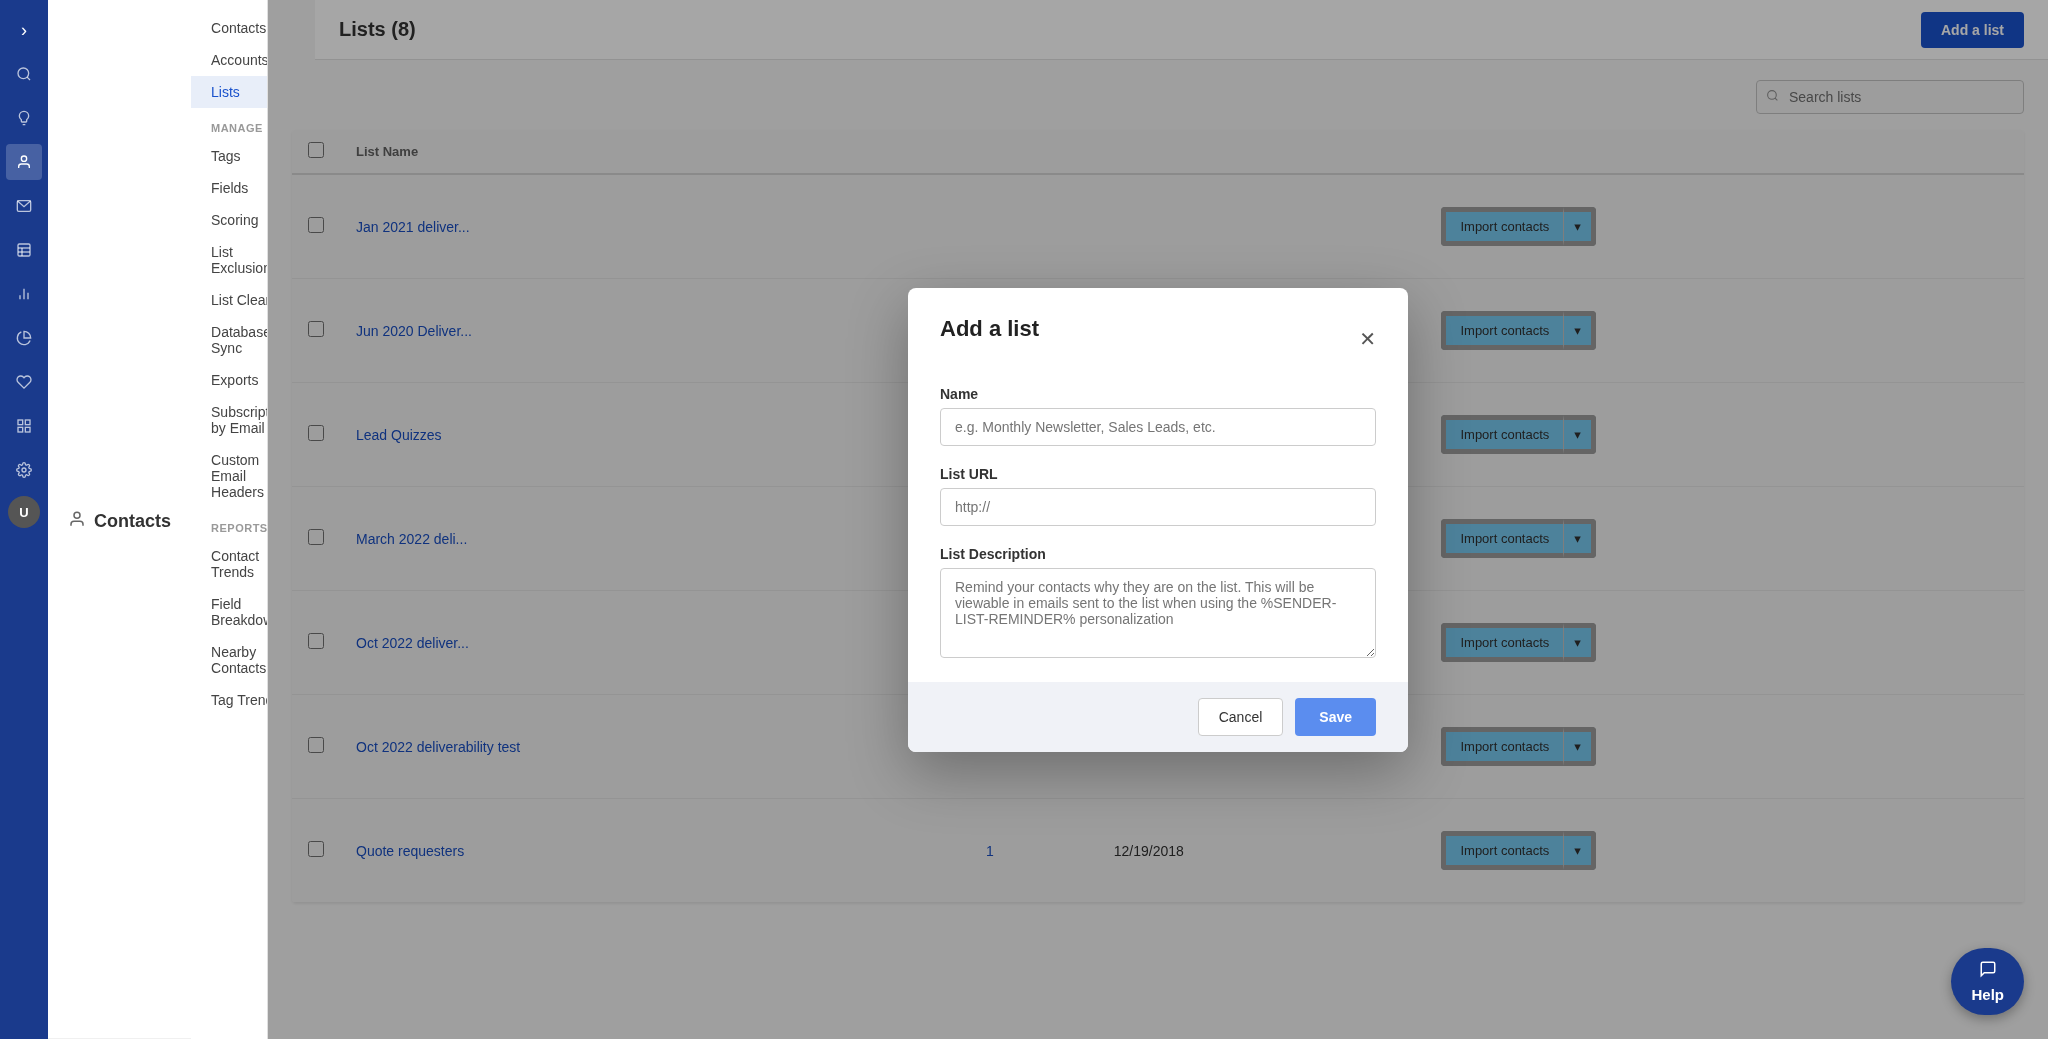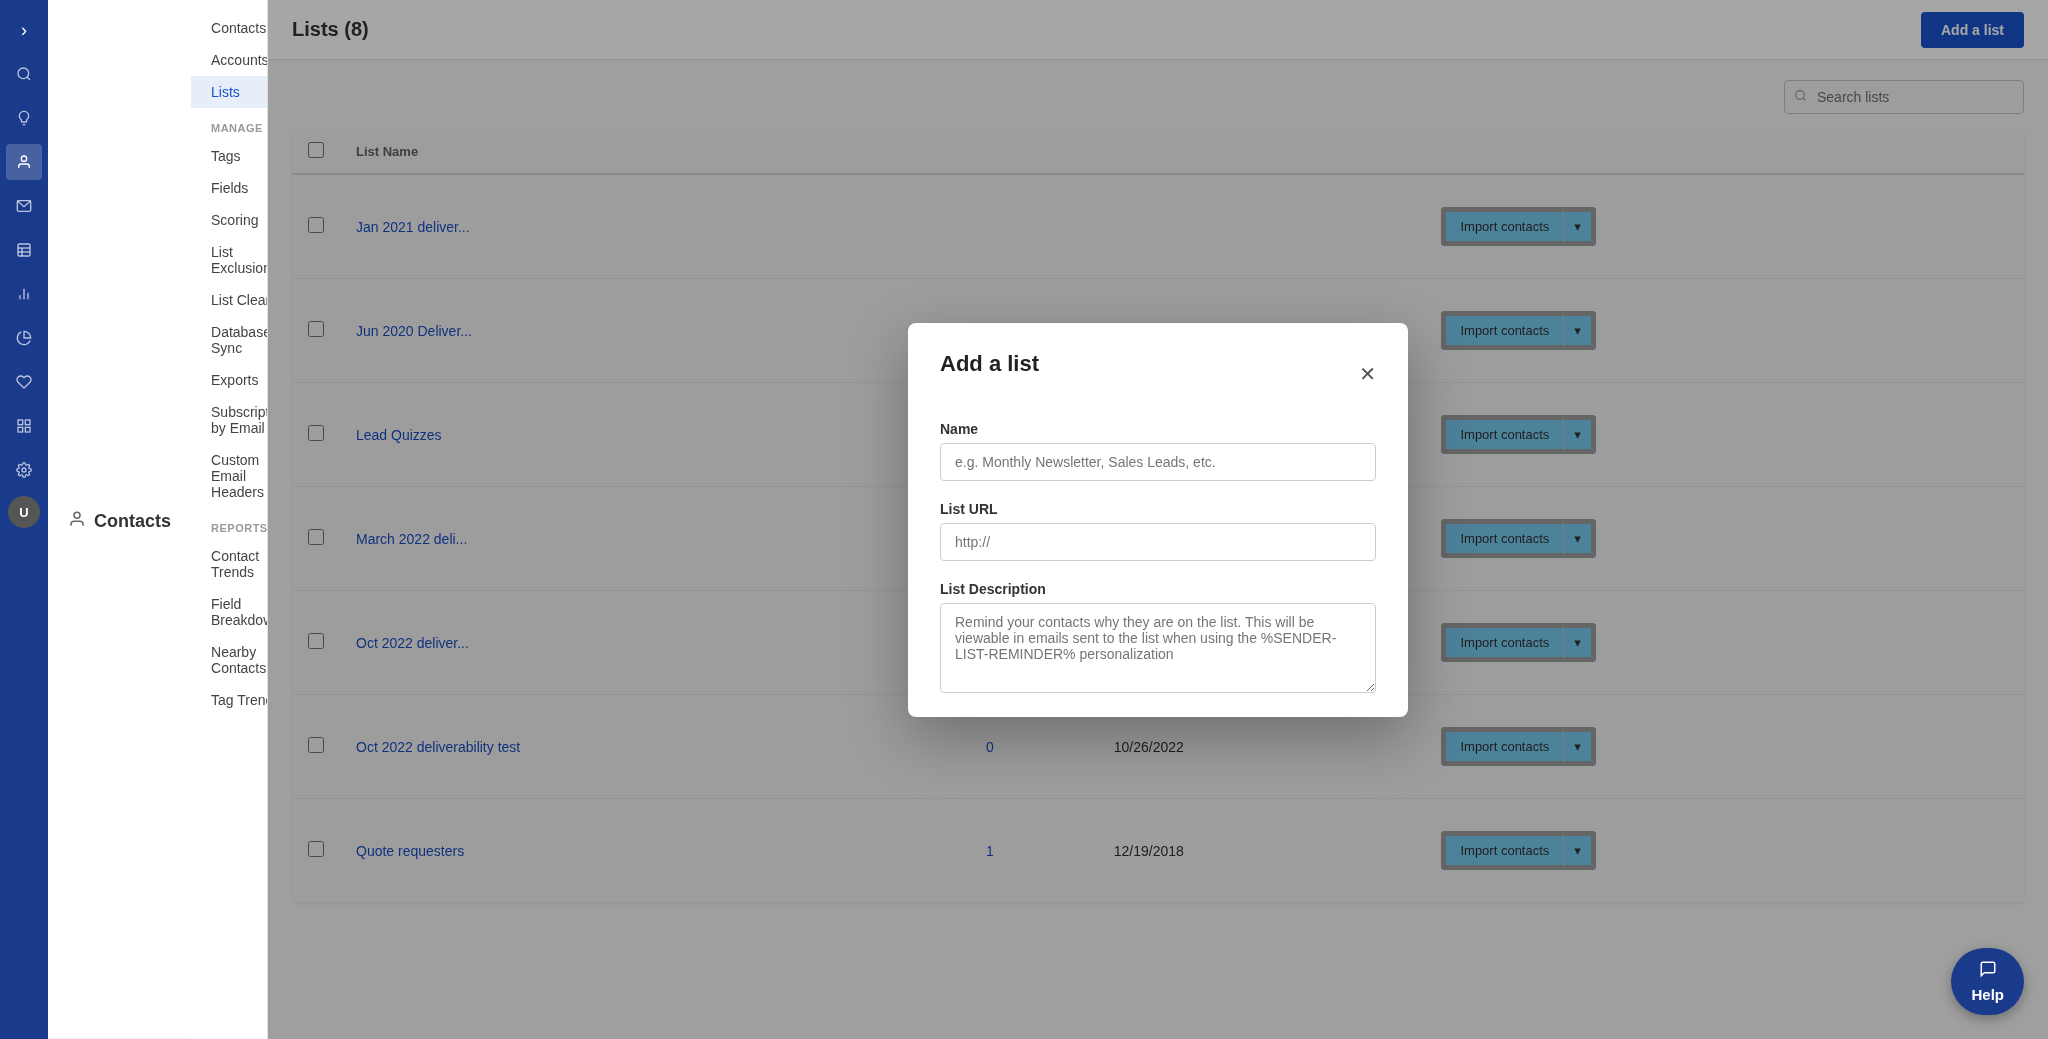--- a/index.html
+++ b/index.html
@@ -78,20 +78,21 @@
       position: relative;
     }
     .main-header {
       background: #fff;
       border-bottom: 1px solid #e0e0e0;
       padding: 0 24px;
       height: 60px;
       display: flex;
       align-items: center;
       justify-content: space-between;
+      margin-left: 47px;
     }
     .main-header .title {
       font-size: 20px;
       font-weight: 600;
       color: #333;
     }
     .add-list-btn {
       background: #1a52cc;
       color: #fff;
       border: none;
@@ -110,21 +111,21 @@
     }
 
     
     .search-bar-row {
       display: flex;
       justify-content: flex-end;
       margin-bottom: 16px;
     }
     .search-input-wrap {
       position: relative;
-      width: 240px;
+      width: 268px;
     }
     .search-input-wrap input {
       width: 100%;
       padding: 8px 12px 8px 32px;
       border: 1px solid #ccc;
       border-radius: 4px;
       font-size: 14px;
       color: #333;
     }
     .search-input-wrap .search-icon {
@@ -539,20 +540,24 @@
           <label class="form-label">List URL</label>
           <input type="text" class="form-input" placeholder="http://" style="">
         </div>
 
         <div class="form-group">
           <label class="form-label">List Description</label>
           <textarea class="form-textarea" placeholder="Remind your contacts why they are on the list. This will be viewable in emails sent to the list when using the %SENDER-LIST-REMINDER% personalization" style=""></textarea>
         </div>
       </div>
 
+      <div class="modal-footer">
+        <button class="btn-cancel">Cancel</button>
+        <button class="btn-save">Save</button>
+      </div>
     </div>
   </div>
 </div>
 
 <button class="help-btn">
   <svg width="18" height="18" viewBox="0 0 24 24" fill="none" stroke="currentColor" stroke-width="2">
       <path d="M21 15a2 2 0 0 1-2 2H7l-4 4V5a2 2 0 0 1 2-2h14a2 2 0 0 1 2 2z"></path>
     </svg>
   <span>Help</span>
 </button>

